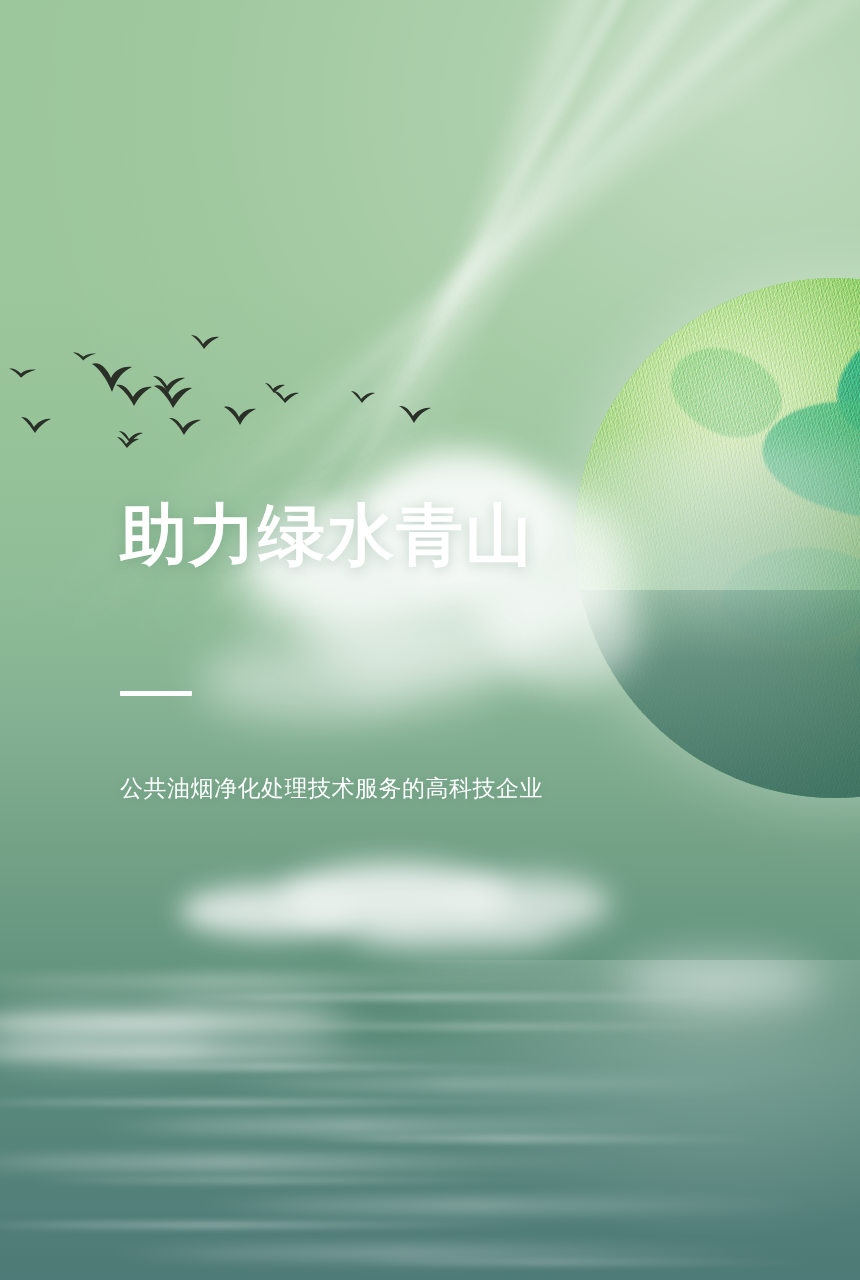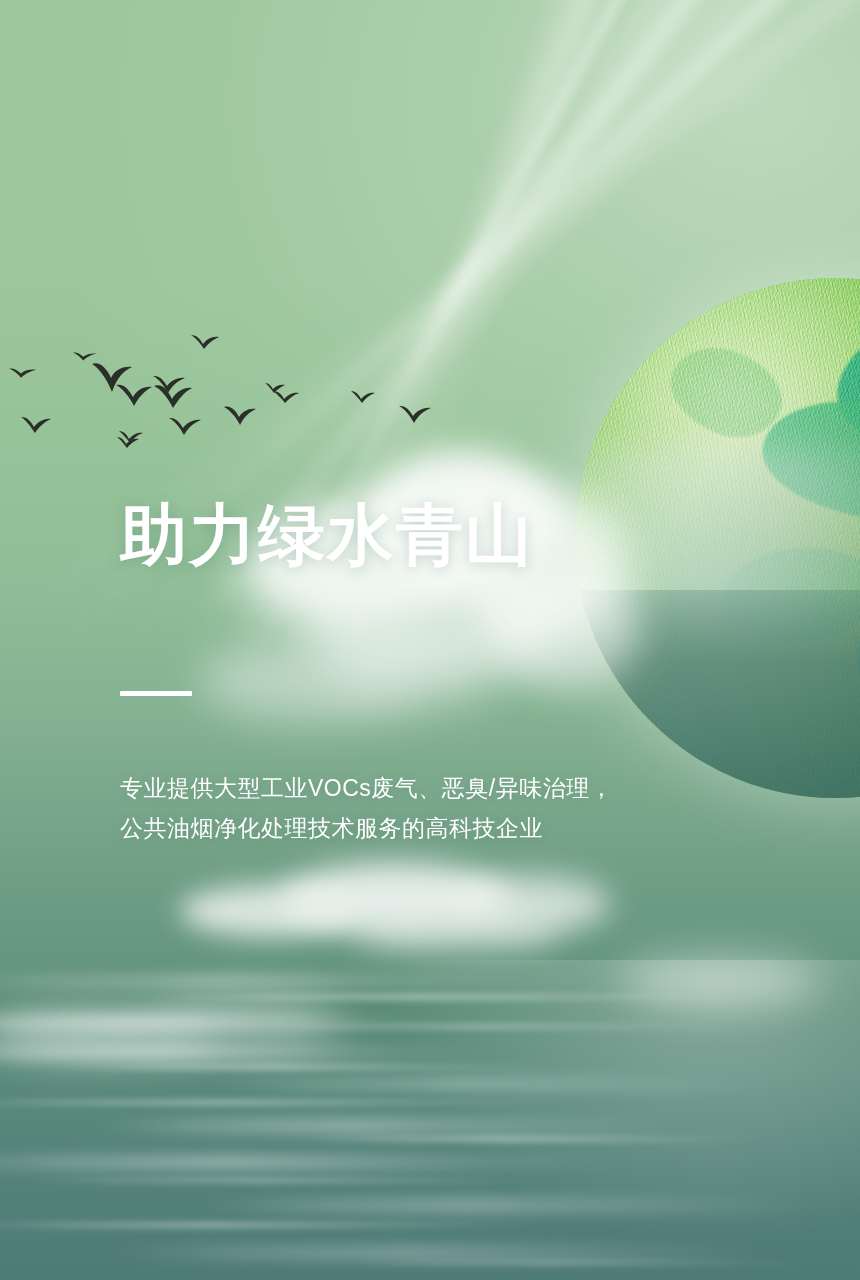--- a/index.html
+++ b/index.html
@@ -395,18 +395,17 @@
   <div class="cloud c-right">
     <i></i>
   </div>
 
   <div class="content">
     <div class="headline">
       <div>助力绿水青山</div>
     </div>
     <div class="divider"></div>
     <div class="subtitle">
-      <div>专业提供大型工业VOCs废气、恶臭/异味治理，</div>
       <div>公共油烟净化处理技术服务的高科技企业</div>
     </div>
   </div>
 
 </div>
 
 </body></html>

